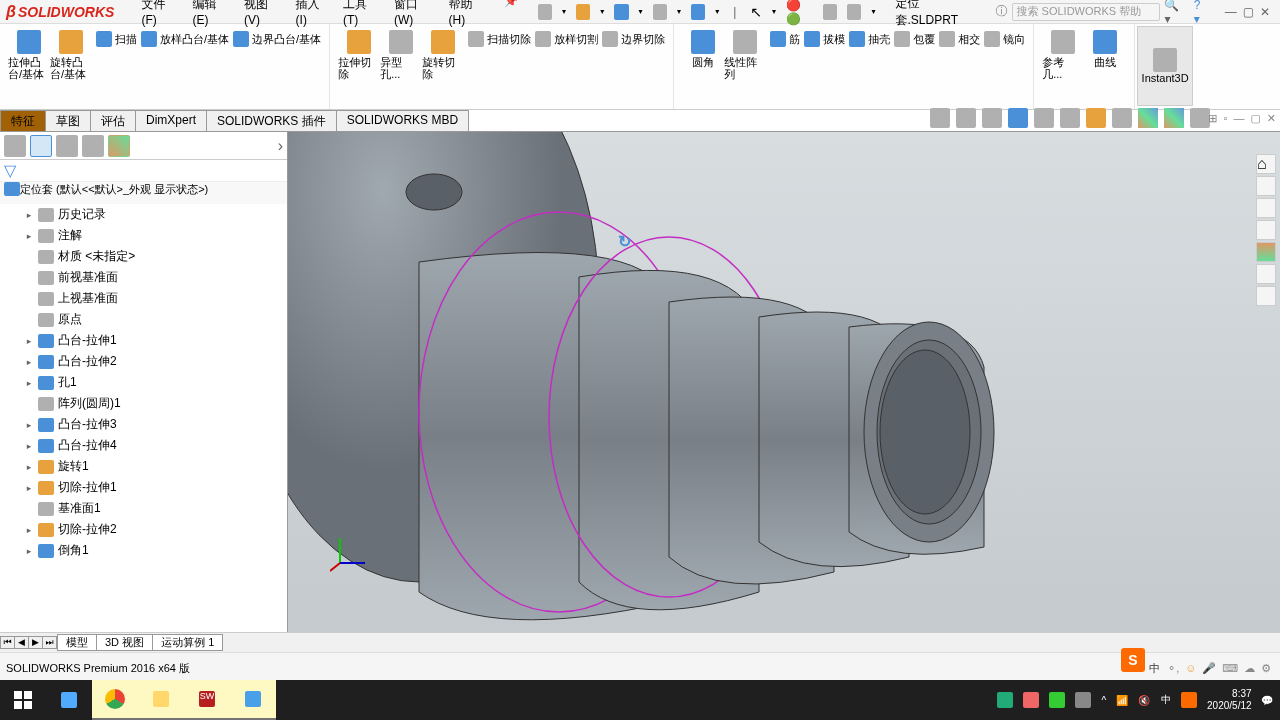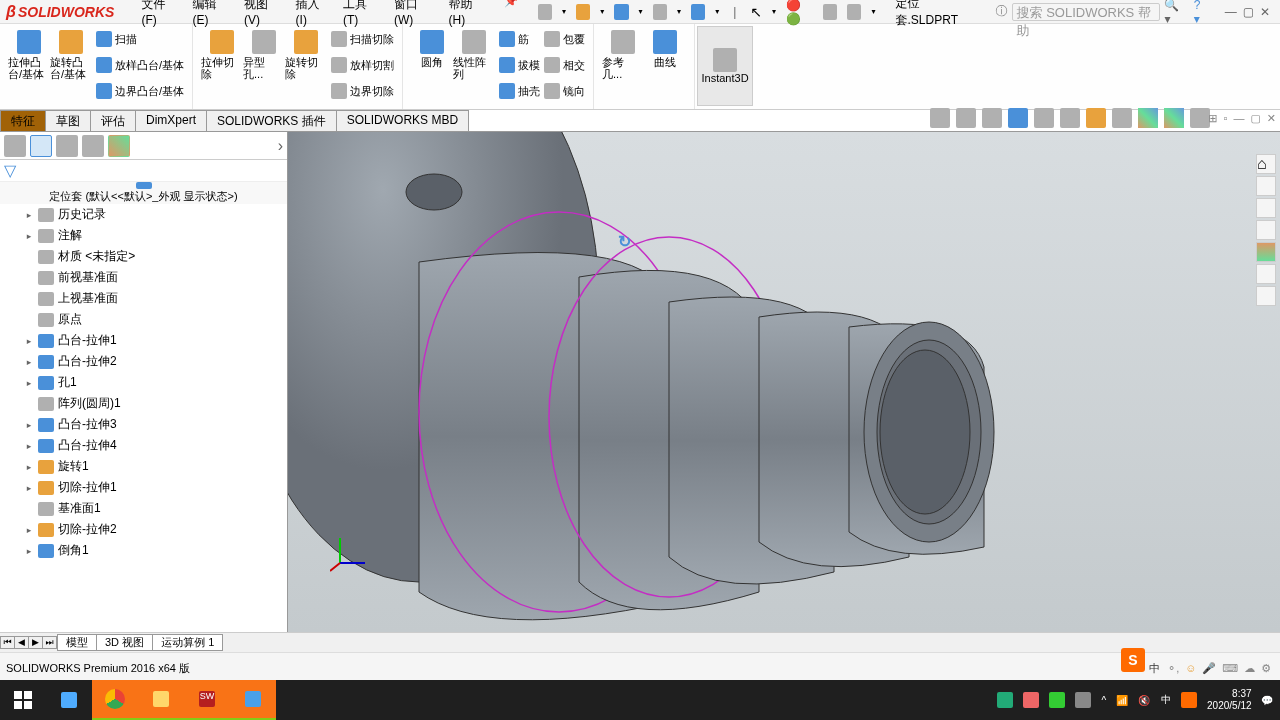--- a/index.html
+++ b/index.html
@@ -9,49 +9,49 @@
 .menubar { height: 24px; background: #f5f5f5; display: flex; align-items: center; font-size: 12px; border-bottom: 1px solid #ddd; }
 .logo { width: 148px; display: flex; align-items: center; padding-left: 6px; color: #d9261c; font-weight: bold; font-size: 14px; font-style: italic; }
 .logo-ds { color: #d9261c; font-size: 16px; margin-right: 2px; }
 .menu-items { display: flex; gap: 8px; }
 .menu-item { padding: 2px 4px; cursor: pointer; }
 .pin { color: #1e88e5; margin-left: 8px; }
 .qat { display: flex; gap: 10px; margin-left: 18px; align-items: center; }
 .qat-ico { width: 16px; height: 16px; display: inline-block; }
 .spacer { flex: 1; }
 .doc-name { padding: 0 20px; font-size: 12px; }
-.search-box { width: 160px; height: 18px; border: 1px solid #ccc; border-radius: 2px; font-size: 13px; padding: 0 4px; color: #999; display: flex; }
+.search-box { width: 160px; height: 18px; border: 1px solid #ccc; border-radius: 2px; font-size: 11px; padding: 0 4px; color: #999; display: flex; align-items: center; }
 .win-ctrls { display: flex; gap: 6px; margin: 0 10px; font-size: 12px; color: #666; }
 
 
 .ribbon { height: 86px; background: #fefefe; border-bottom: 1px solid #ccc; display: flex; font-size: 11px; }
 .ribbon-group { display: flex; align-items: flex-start; border-right: 1px solid #e5e5e5; padding: 4px 8px; }
 .rb-big { display: flex; flex-direction: column; align-items: center; width: 42px; line-height: 12px; padding-top: 2px; }
 .rb-big .ico { width: 24px; height: 24px; margin-bottom: 2px; }
-.rb-stack { display: flex; flex-direction: column; gap: 4px; margin-left: 4px; justify-content: center; }
+.rb-stack { display: flex; flex-direction: row; gap: 4px; margin-left: 4px; justify-content: center; }
 .rb-small { display: flex; align-items: center; gap: 3px; height: 22px; white-space: nowrap; }
 .rb-small .ico { width: 16px; height: 16px; }
 .instant3d { background: #e8e8e8; border: 1px solid #ccc; display: flex; flex-direction: column; align-items: center; justify-content: center; width: 56px; height: 80px; margin: 2px; }
 
 
 .tabbar { height: 22px; display: flex; font-size: 12px; border-bottom: 1px solid #999; background: #fff; position: relative; }
 .tab { padding: 2px 10px; border: 1px solid #999; border-bottom: none; margin-right: -1px; background: #f0f0f0; cursor: pointer; }
 .tab.active { background: #a16207; font-weight: normal; }
 .heads-up { position: absolute; right: 70px; top: -2px; display: flex; gap: 6px; }
 .hu-ico { width: 20px; height: 20px; }
 .pane-ctrls { position: absolute; right: 4px; top: 2px; display: flex; gap: 6px; font-size: 11px; color: #888; }
 
 
 .main { display: flex; height: 500px; }
 .panel-toolbar { width: 288px; border-right: 1px solid #999; display: flex; flex-direction: column; }
 .pt-icons { height: 28px; display: flex; align-items: center; gap: 4px; padding: 0 4px; border-bottom: 1px solid #ccc; }
 .pt-icons .ico { width: 22px; height: 22px; border: 1px solid transparent; }
 .pt-icons .ico.sel { border: 1px solid #4a90d9; background: #d4e7f7; }
 .filter-row { height: 22px; border-bottom: 1px solid #eee; display: flex; align-items: center; padding: 0 4px; }
-.root-row { height: 22px; display: flex; align-items: center; padding: 0 4px; font-size: 12px; background: #f8f8f8; flex-direction: column; }
+.root-row { height: 22px; display: flex; padding: 0 4px; font-size: 12px; background: #f8f8f8; }
 .tree { flex: 1; overflow-y: auto; font-size: 12px; }
 .tree-item { height: 21px; display: flex; align-items: center; padding-left: 8px; gap: 4px; }
 .tree-item.child { padding-left: 24px; }
 .expand { width: 10px; font-size: 9px; color: #666; text-align: center; }
 .t-ico { width: 16px; height: 14px; display: inline-block; }
 
 .viewport { flex: 1; background: linear-gradient(to bottom, #d8dde0 0%, #c4cacd 100%); position: relative; overflow: hidden; }
 
 .right-toolbar { position: absolute; right: 2px; top: 22px; width: 22px; display: flex; flex-direction: column; gap: 2px; }
 .right-toolbar .rtico { width: 20px; height: 20px; background: #f5f5f5; border: 1px solid #ccc; }
@@ -59,21 +59,21 @@
 
 .bottom-tabs { height: 20px; display: flex; align-items: center; font-size: 11px; background: #f0f0f0; border-top: 1px solid #ccc; }
 .bt-nav { display: flex; border: 1px solid #999; }
 .bt-nav span { width: 14px; text-align: center; border-right: 1px solid #999; font-size: 9px; }
 .bt-tab { padding: 0 8px; border: 1px solid #999; background: #fff; margin-left: -1px; }
 
 .statusbar { height: 18px; background: #f5f5f5; font-size: 11px; display: flex; align-items: center; padding: 15px 6px; border-top: 1px solid #ddd; }
 
 .taskbar { position: absolute; bottom: 0; left: 0; right: 0; height: 40px; background: #1f1f1f; display: flex; align-items: center; }
 .tb-item { width: 46px; height: 40px; display: flex; align-items: center; justify-content: center; }
-.tb-item.active { border-bottom: 2px solid #84cc16; background: #f97316; }
+.tb-item.active { border-bottom: 2px solid #737373; background: #fef9c3; }
 .tb-right { position: absolute; right: 6px; display: flex; align-items: center; gap: 10px; color: #fff; font-size: 10px; }
 .tb-clock { text-align: right; line-height: 12px; }
 
 
 .ico { display: inline-block; background: #8aa0b8; border-radius: 2px; }
 .ico.blue { background: #4a90d9; }
 .ico.orange { background: #e8a23d; }
 .ico.gray { background: #b0b0b0; }
 
 .triad { position: absolute; left: 42px; bottom: 55px; }

